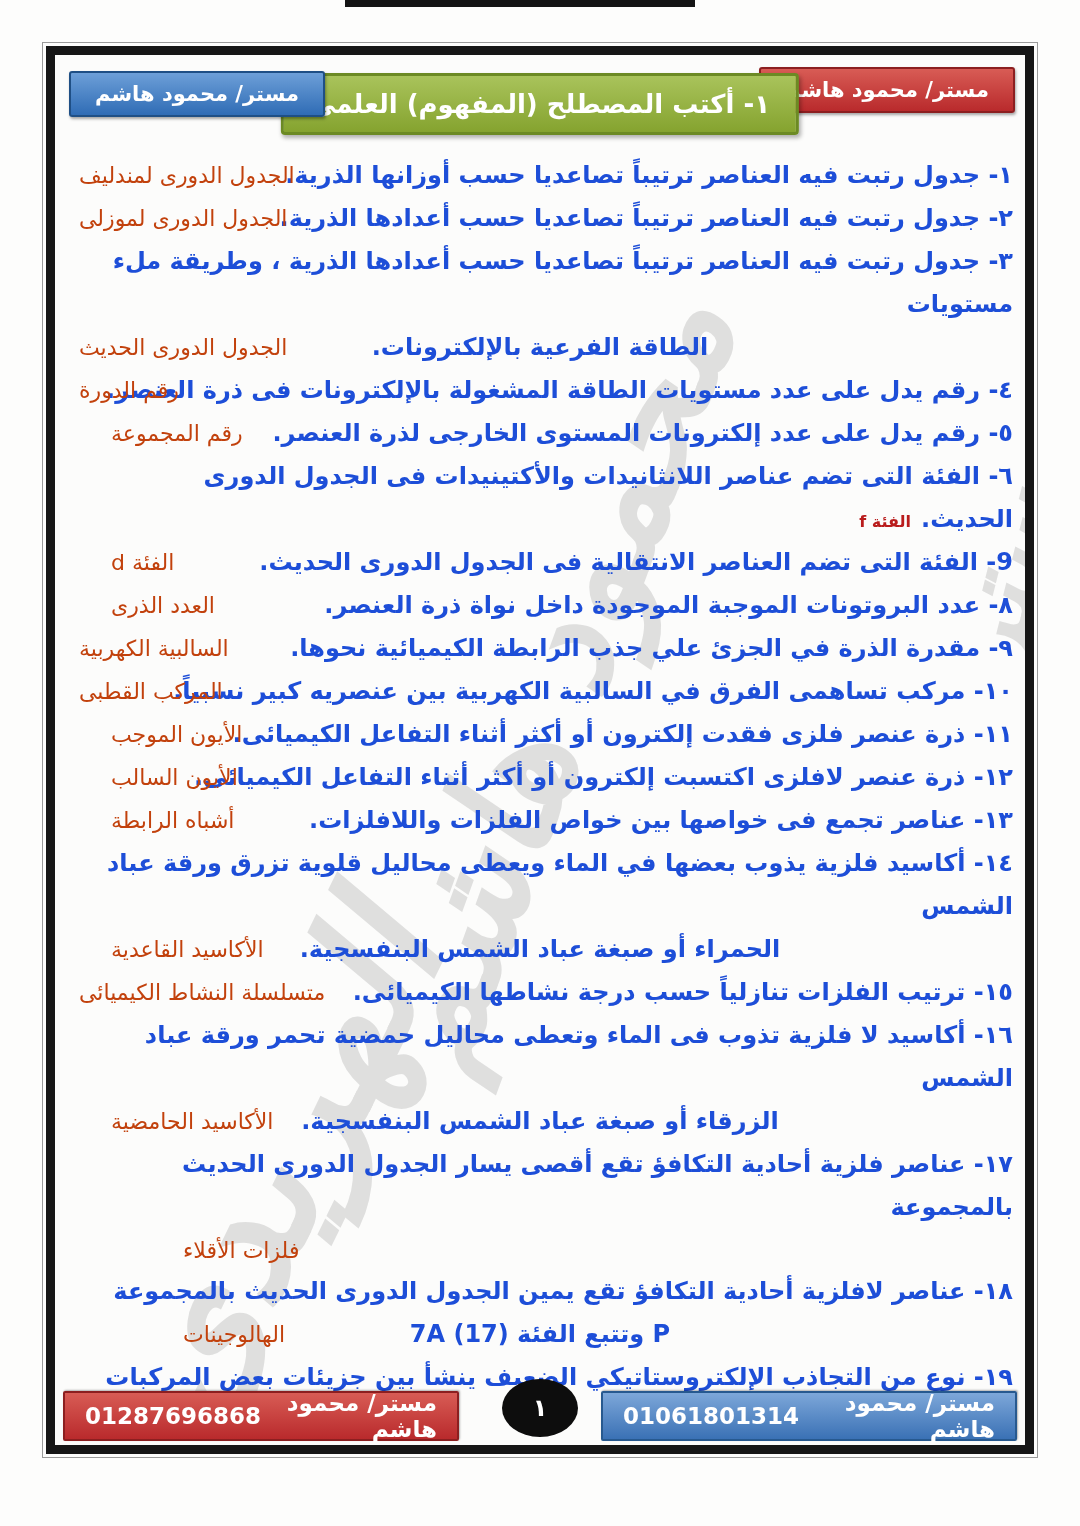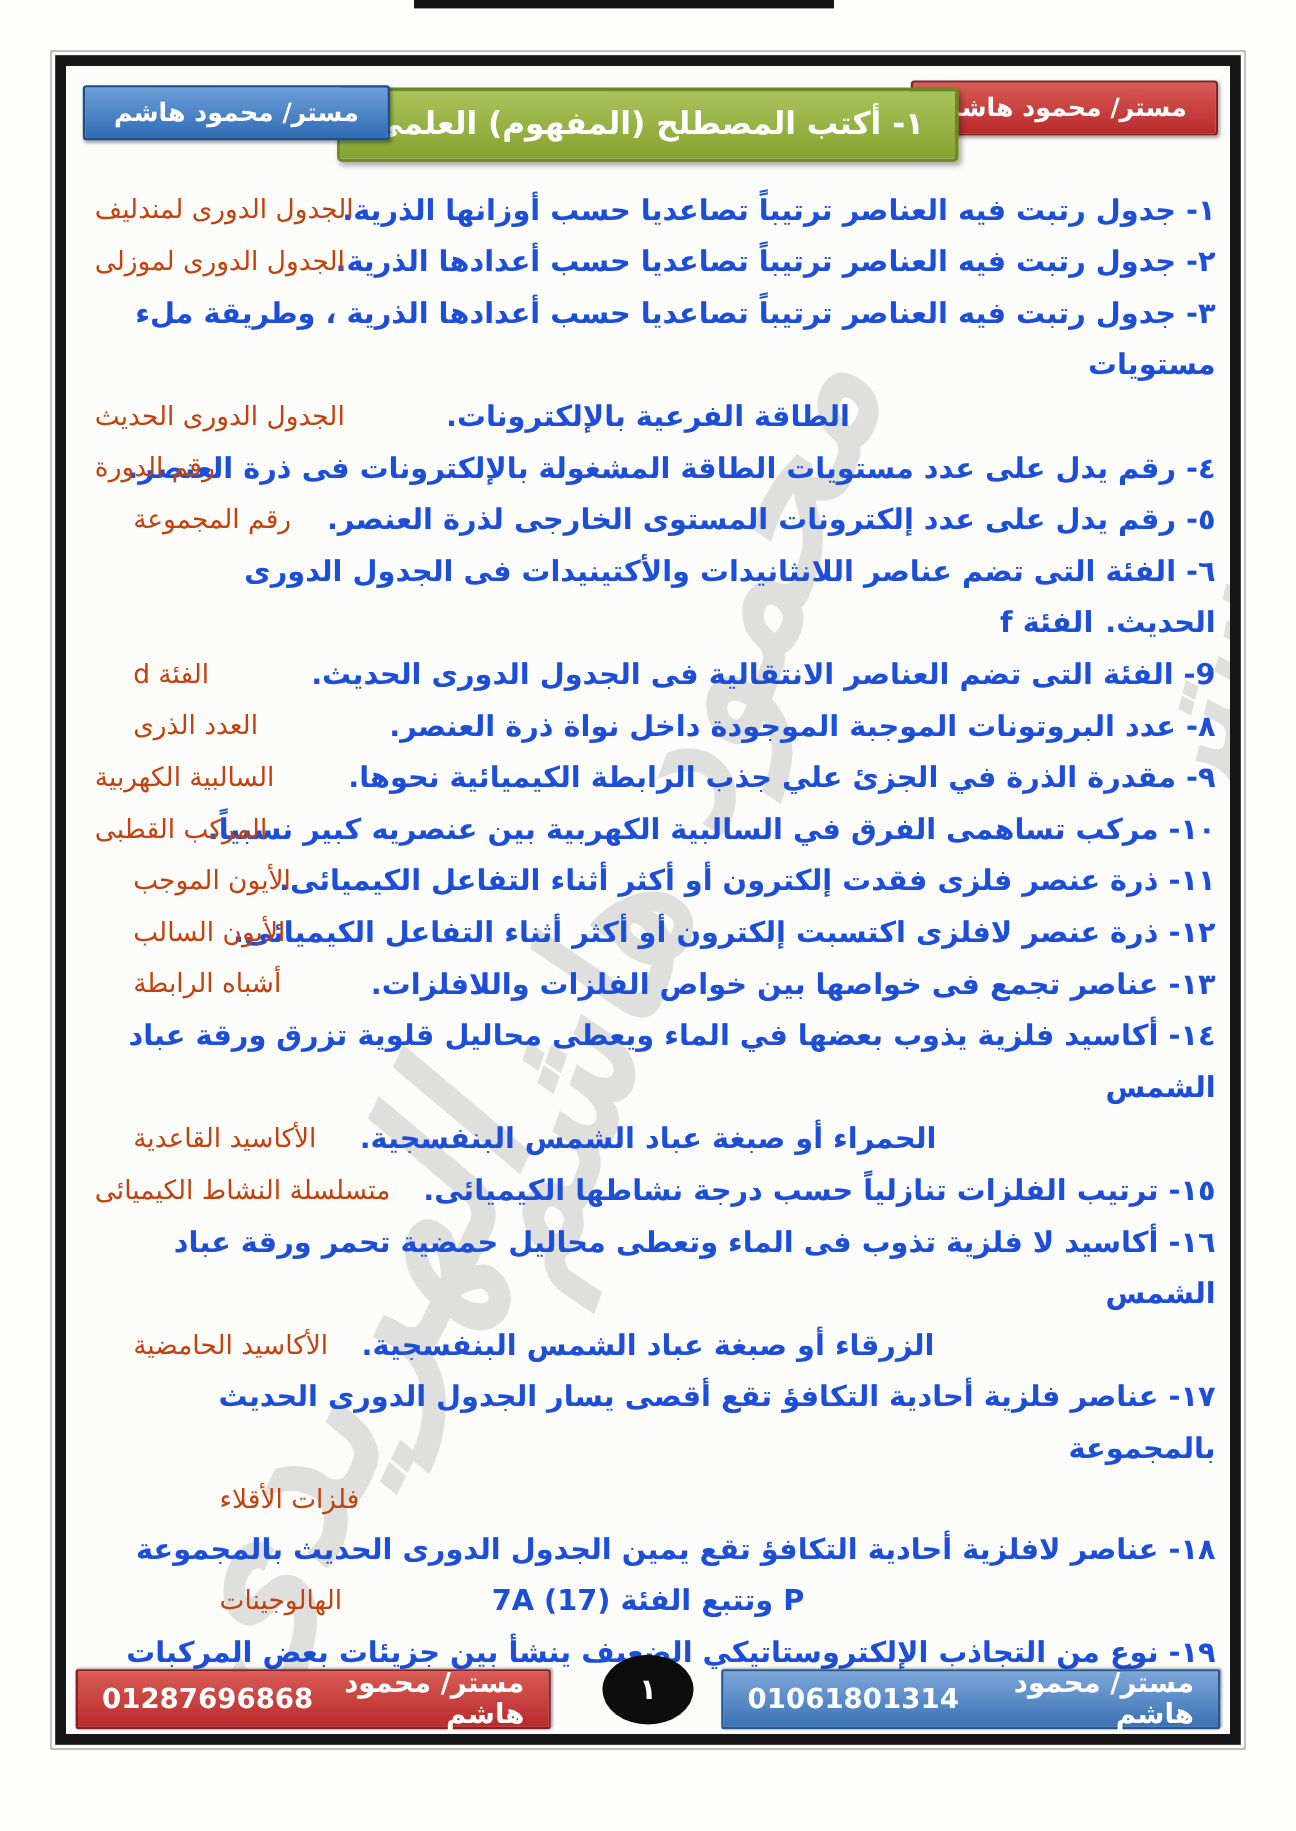--- a/index.html
+++ b/index.html
@@ -38,21 +38,21 @@
   }
   
   .terms{position:relative;margin:4px 12px 0 12px;z-index:2;}
   .item{position:relative;}
   .line{position:relative;line-height:41px;min-height:41px;text-align:right;}
   .q{font-weight:bold;font-size:24px;color:#1d4ed8;}
   .ans{position:absolute;top:0;line-height:41px;color:#c2410c;font-size:22px;font-weight:normal;white-space:nowrap;}
   .pos-far-left{left:12px;}
   .pos-left{left:44px;}
   .pos-left-mid{left:116px;}
-  .ans-inline{color:#1d4ed8;font-size:24px;font-weight:bold;margin-right:10px;white-space:nowrap;}
+  .ans-inline{color:#b91c1c;font-size:16px;font-weight:bold;margin-right:10px;white-space:nowrap;}
   .cont{text-align:center;}
   .center-ans{text-align:center;}
   .center-ans .ansc{color:#d81d1d;font-size:23px;font-weight:bold;}
   
   .footer{position:absolute;left:0;right:0;bottom:0;height:62px;z-index:3;}
   .contact{
     position:absolute;bottom:4px;height:46px;display:flex;align-items:center;
     justify-content:space-between;direction:rtl;padding:0 20px;color:#fff;
     font-size:23px;font-weight:bold;border-radius:2px;box-shadow:1px -1px 2px rgba(0,0,0,.3);
   }

